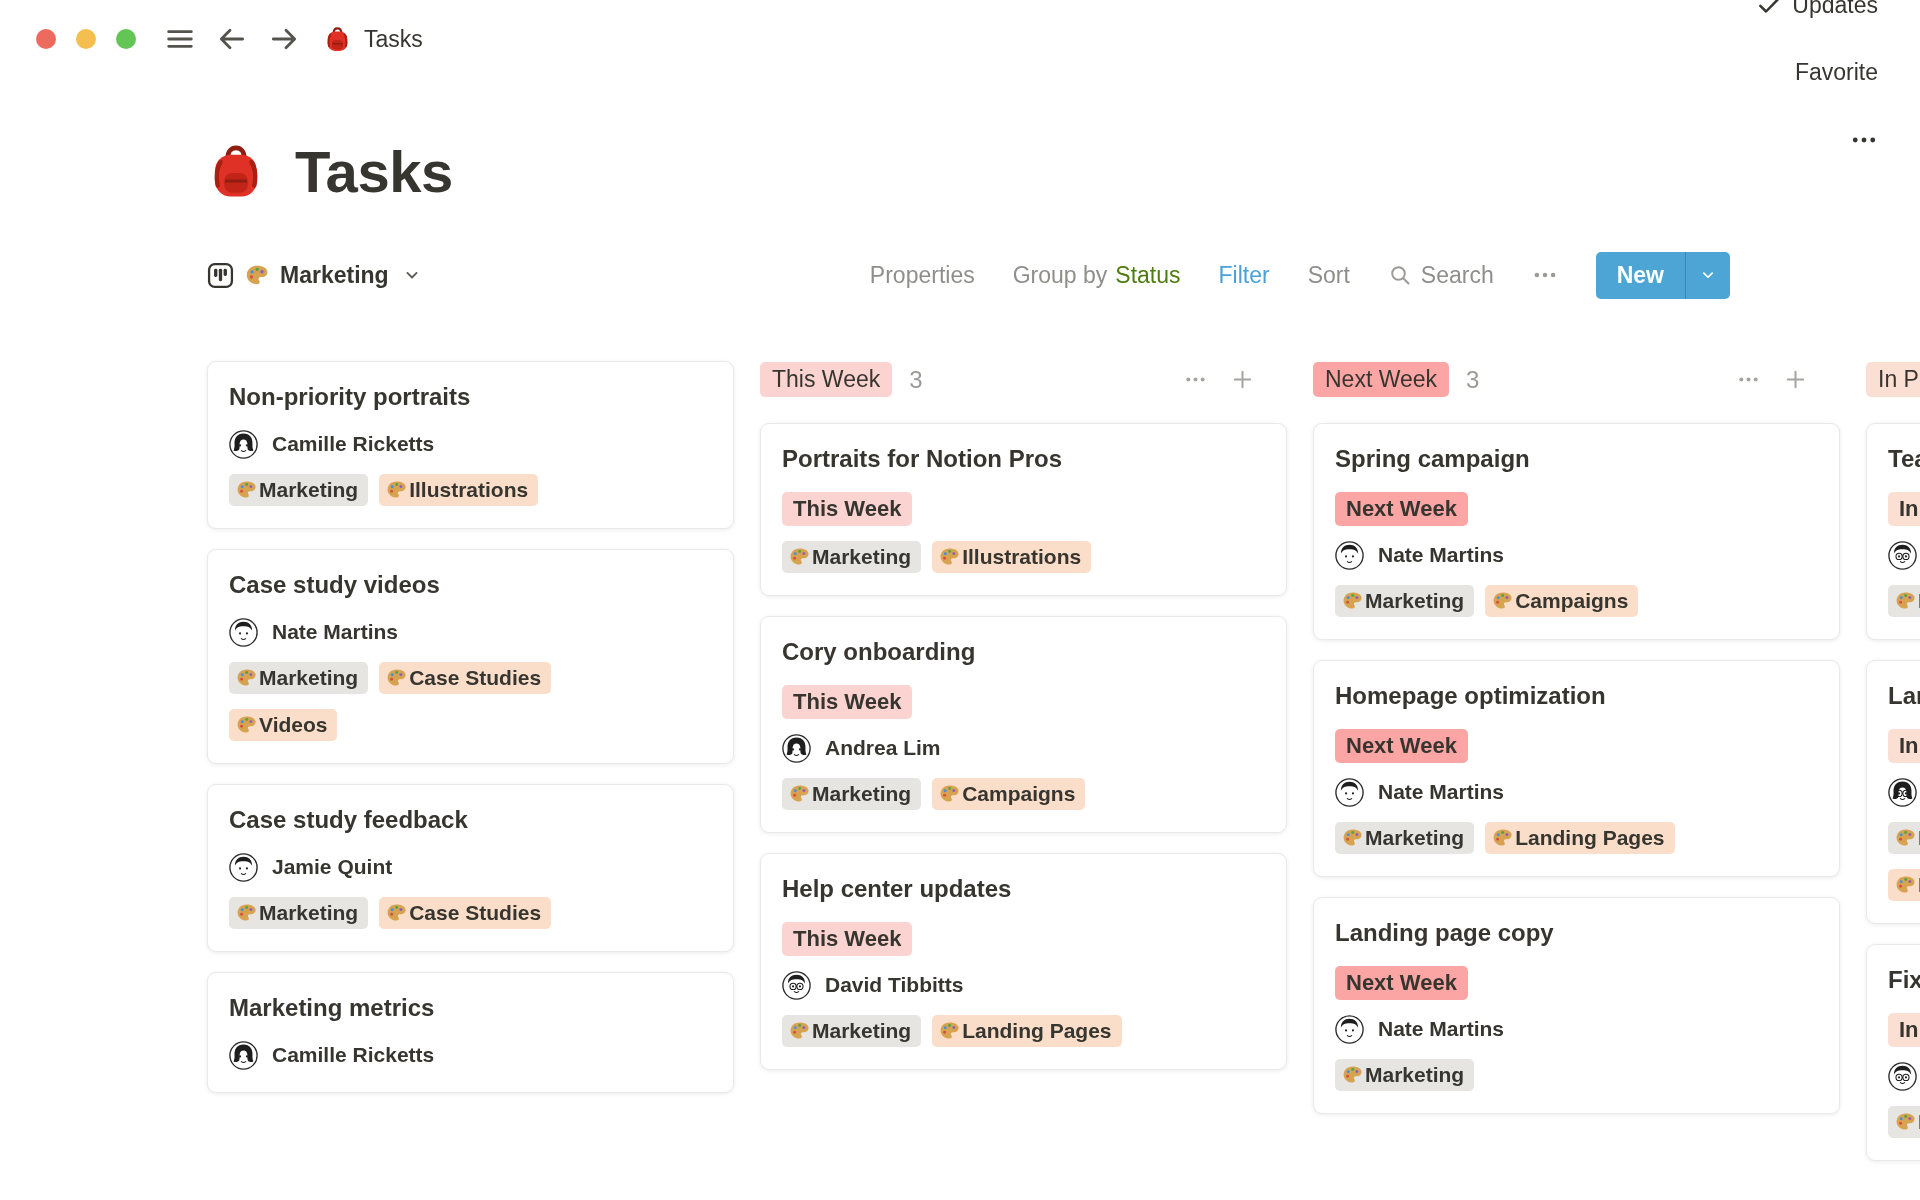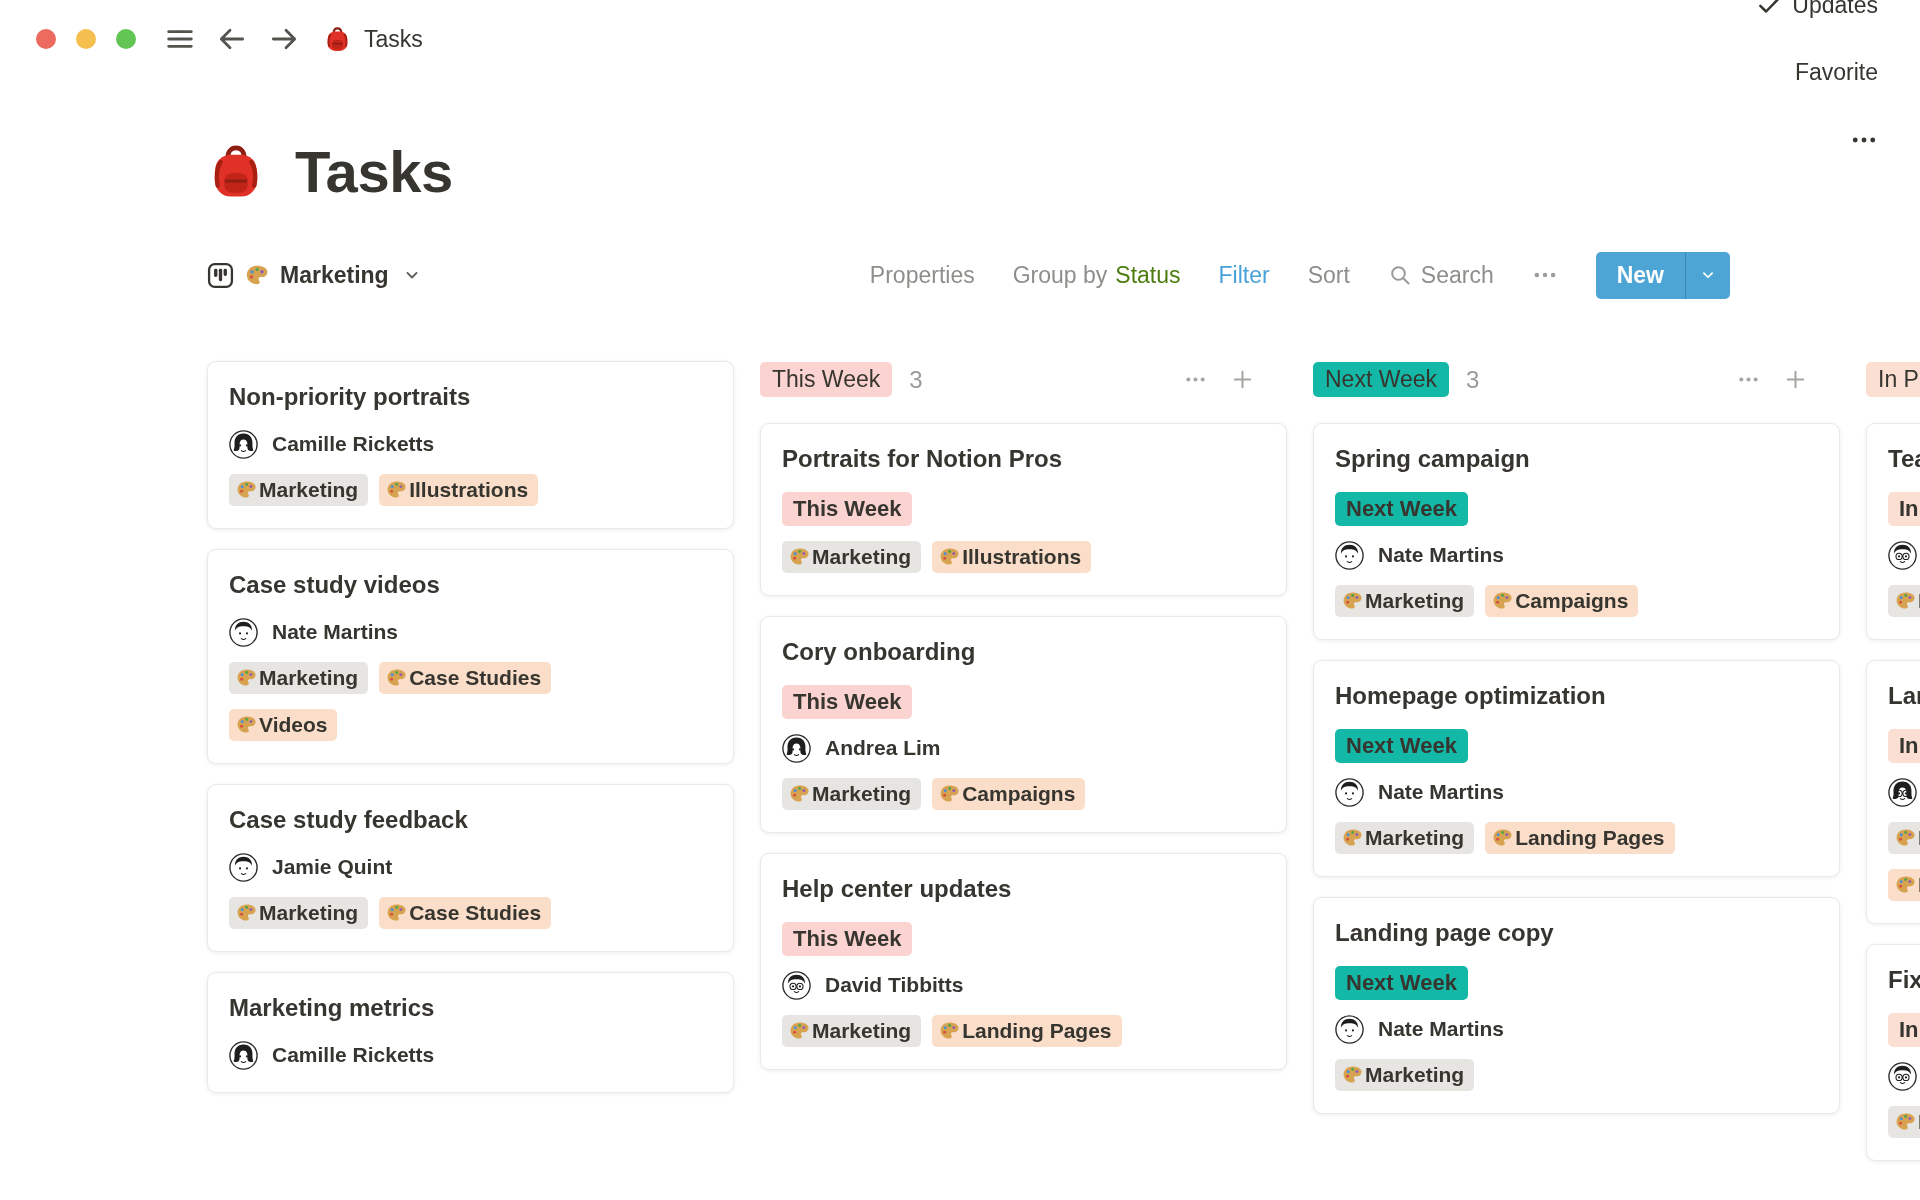--- a/index.html
+++ b/index.html
@@ -46,21 +46,21 @@
   .new-chev{display:flex;align-items:center;padding:0 13px;}
   .new-chev svg{width:18px;height:18px;color:#fff}
   
   .board{margin-top:62px;display:flex;gap:26px;}
   .column{flex:0 0 527px;width:527px;}
   .col-header{display:flex;align-items:center;height:38px;margin-bottom:24px;}
   .col-title-plain{display:flex;align-items:center;gap:13px;font-size:24px;font-weight:500;}
   .inbox-ic{width:27px;height:27px}
   .col-badge{font-size:23px;padding:4px 12px;border-radius:5px;}
   .badge-pink{background:#FBD3D1}
-  .badge-yellow{background:#14b8a6}
+  .badge-yellow{background:#fca5a5}
   .badge-orange{background:#FBDFD2}
   .col-count{color:#9b9a97;font-size:24px;margin-left:17px;}
   .col-controls{margin-left:auto;display:flex;align-items:center;gap:23px;padding-right:32px;color:#a5a4a1;}
   .col-controls svg{width:23px;height:23px}
   .cards{display:flex;flex-direction:column;gap:20px;}
   .card{background:#fff;border:1px solid #E9E9E7;border-radius:9px;
         box-shadow:0 1px 4px rgba(15,15,15,.08);padding:20px 21px 22px;cursor:pointer;}
   .card-title{font-size:24px;font-weight:600;line-height:1.25;margin:0 0 18px 0;}
   .row{margin-bottom:15px;font-weight:bold;}
   .row:last-child{margin-bottom:0;}

